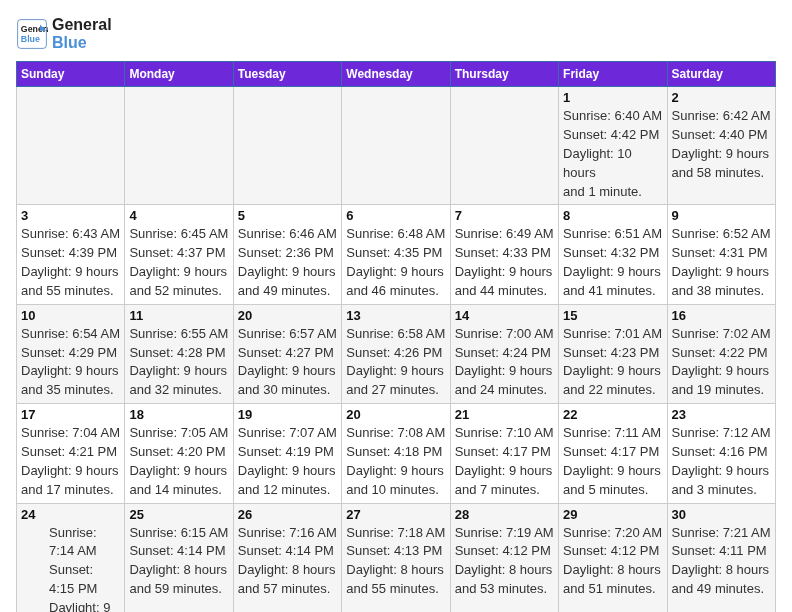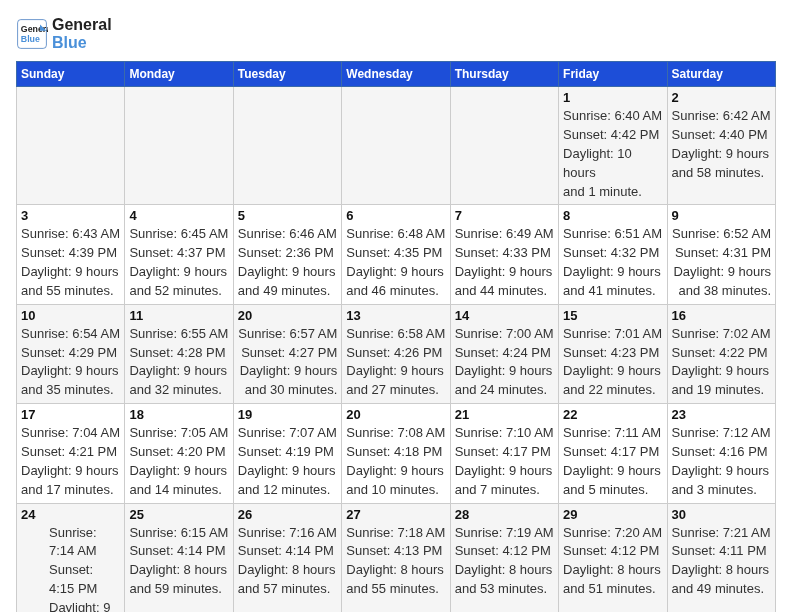--- a/index.html
+++ b/index.html
@@ -40,21 +40,21 @@
     .location {
       font-size: 15px;
       color: #444;
     }
     table {
       width: 100%;
       border-collapse: collapse;
       table-layout: fixed;
     }
     thead th {
-      background-color: #1d4ed8;
+      background-color: #6d28d9;
       color: #fff;
       font-size: 12px;
       font-weight: bold;
       padding: 5px 4px;
       text-align: left;
       border: 1px solid #3a6aaa;
     }
     tbody td {
       border: 1px solid #ccc;
       vertical-align: top;
@@ -181,21 +181,21 @@
           </td>
           <td>
             <span class="day-number">8</span>
             <div class="day-info" style="white-space: pre-line;">Sunrise: 6:51 AM
 Sunset: 4:32 PM
 Daylight: 9 hours
 and 41 minutes.</div>
           </td>
           <td>
             <span class="day-number">9</span>
-            <div class="day-info" style="white-space: pre-line; text-align: right;">Sunrise: 6:52 AM
+            <div class="day-info" style="white-space: pre-line;">Sunrise: 6:52 AM
 Sunset: 4:31 PM
 Daylight: 9 hours
 and 38 minutes.</div>
           </td>
         </tr>
         <tr>
           <td>
             <span class="day-number">10</span>
             <div class="day-info" style="white-space: pre-line;">Sunrise: 6:54 AM
 Sunset: 4:29 PM
@@ -204,21 +204,21 @@
           </td>
           <td>
             <span class="day-number">11</span>
             <div class="day-info" style="white-space: pre-line;">Sunrise: 6:55 AM
 Sunset: 4:28 PM
 Daylight: 9 hours
 and 32 minutes.</div>
           </td>
           <td>
             <span class="day-number">20</span>
-            <div class="day-info" style="white-space: pre-line; text-align: right;">Sunrise: 6:57 AM
+            <div class="day-info" style="white-space: pre-line;">Sunrise: 6:57 AM
 Sunset: 4:27 PM
 Daylight: 9 hours
 and 30 minutes.</div>
           </td>
           <td>
             <span class="day-number">13</span>
             <div class="day-info" style="white-space: pre-line;">Sunrise: 6:58 AM
 Sunset: 4:26 PM
 Daylight: 9 hours
 and 27 minutes.</div>

